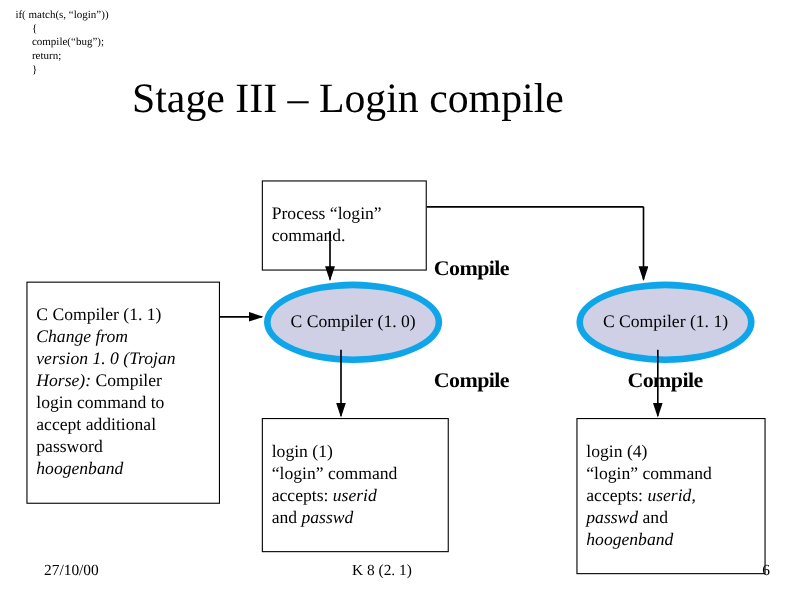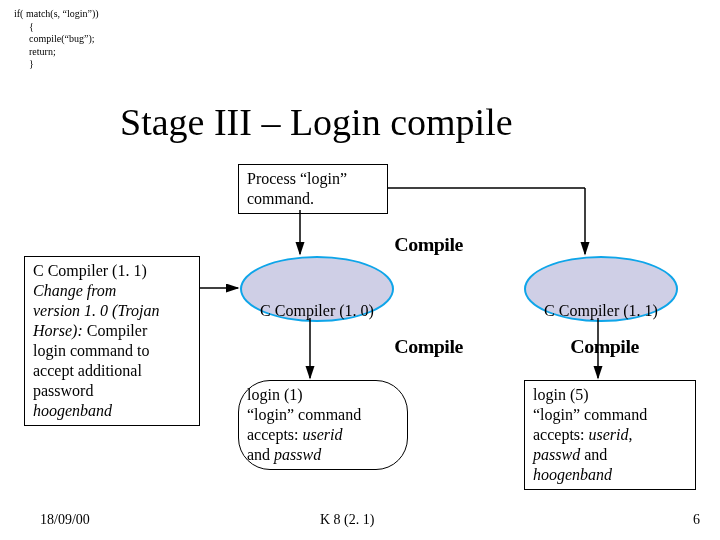--- a/index.html
+++ b/index.html
@@ -19,41 +19,40 @@
     top: 8px;
     font-size: 10px;
     line-height: 1.25;
     white-space: pre;
   }
   .title {
     position: absolute;
     left: 120px;
     top: 68px;
     font-size: 38px;
-    margin-top: 32px;
   }
   .box {
     position: absolute;
     border: 1px solid #000;
     background: #fff;
-    padding: 4px 8px;
+    padding: 20px 8px;
     font-size: 16px;
     line-height: 1.25;
     box-sizing: border-box;
   }
   .box .pre {
     white-space: pre;
   }
   .oval {
     position: absolute;
-    border: 2px solid #0ea5e9;
+    border: 6px solid #0ea5e9;
     border-radius: 50%;
     background: #cfcfe6;
     display: flex;
-    align-items: flex-end;
+    align-items: center;
     justify-content: center;
     font-size: 16px;
     line-height: 1.2;
     text-align: center;
   }
   .comp-label {
     position: absolute;
     font-size: 19px;
     font-weight: bold;
     letter-spacing: -0.5px;
@@ -103,40 +102,40 @@
 <div class="oval" style="left:240px; top:256px; width:150px; height:62px;">
   <span class="pre">C Compiler
 (1. 0)</span>
 </div>
 
 <div class="oval" style="left:524px; top:256px; width:150px; height:62px;">
   <span class="pre">C Compiler
 (1. 1)</span>
 </div>
 
-<div class="box" style="left:238px; top:380px; width:170px;border-radius:32px;">
+<div class="box" style="left:238px; top:380px; width:170px;">
   <span>login (1)</span><br>
   <span class="pre">“login” command
 accepts: </span><i class="it">userid</i><span class="pre">
 and </span><i class="it">passwd</i>
 </div>
 
 <div class="box" style="left:524px; top:380px; width:172px;">
-  <span>login (5)</span><br>
+  <span>login (4)</span><br>
   <span class="pre">“login” command
 accepts: </span><i class="it">userid</i><span class="pre">,
 </span><i class="it">passwd</i><span class="pre"> and
 </span><i class="it">hoogenband</i>
 </div>
 
 <div class="comp-label" style="left:396px; top:234px;">Compile</div>
 <div class="comp-label" style="left:396px; top:336px;">Compile</div>
 <div class="comp-label" style="left:572px; top:336px;">Compile</div>
 
-<div class="footer" style="left:40px;">18/09/00</div>
+<div class="footer" style="left:40px;">27/10/00</div>
 <div class="footer" style="left:320px;">K 8 (2. 1)</div>
 <div class="footer" style="right:20px;">6</div>
 
 <svg class="arrows">
   <defs>
     <marker id="ah" markerWidth="10" markerHeight="10" refX="8" refY="3" orient="auto">
       <path d="M0,0 L9,3 L0,6 Z" fill="#000"></path>
     </marker>
   </defs>
 

